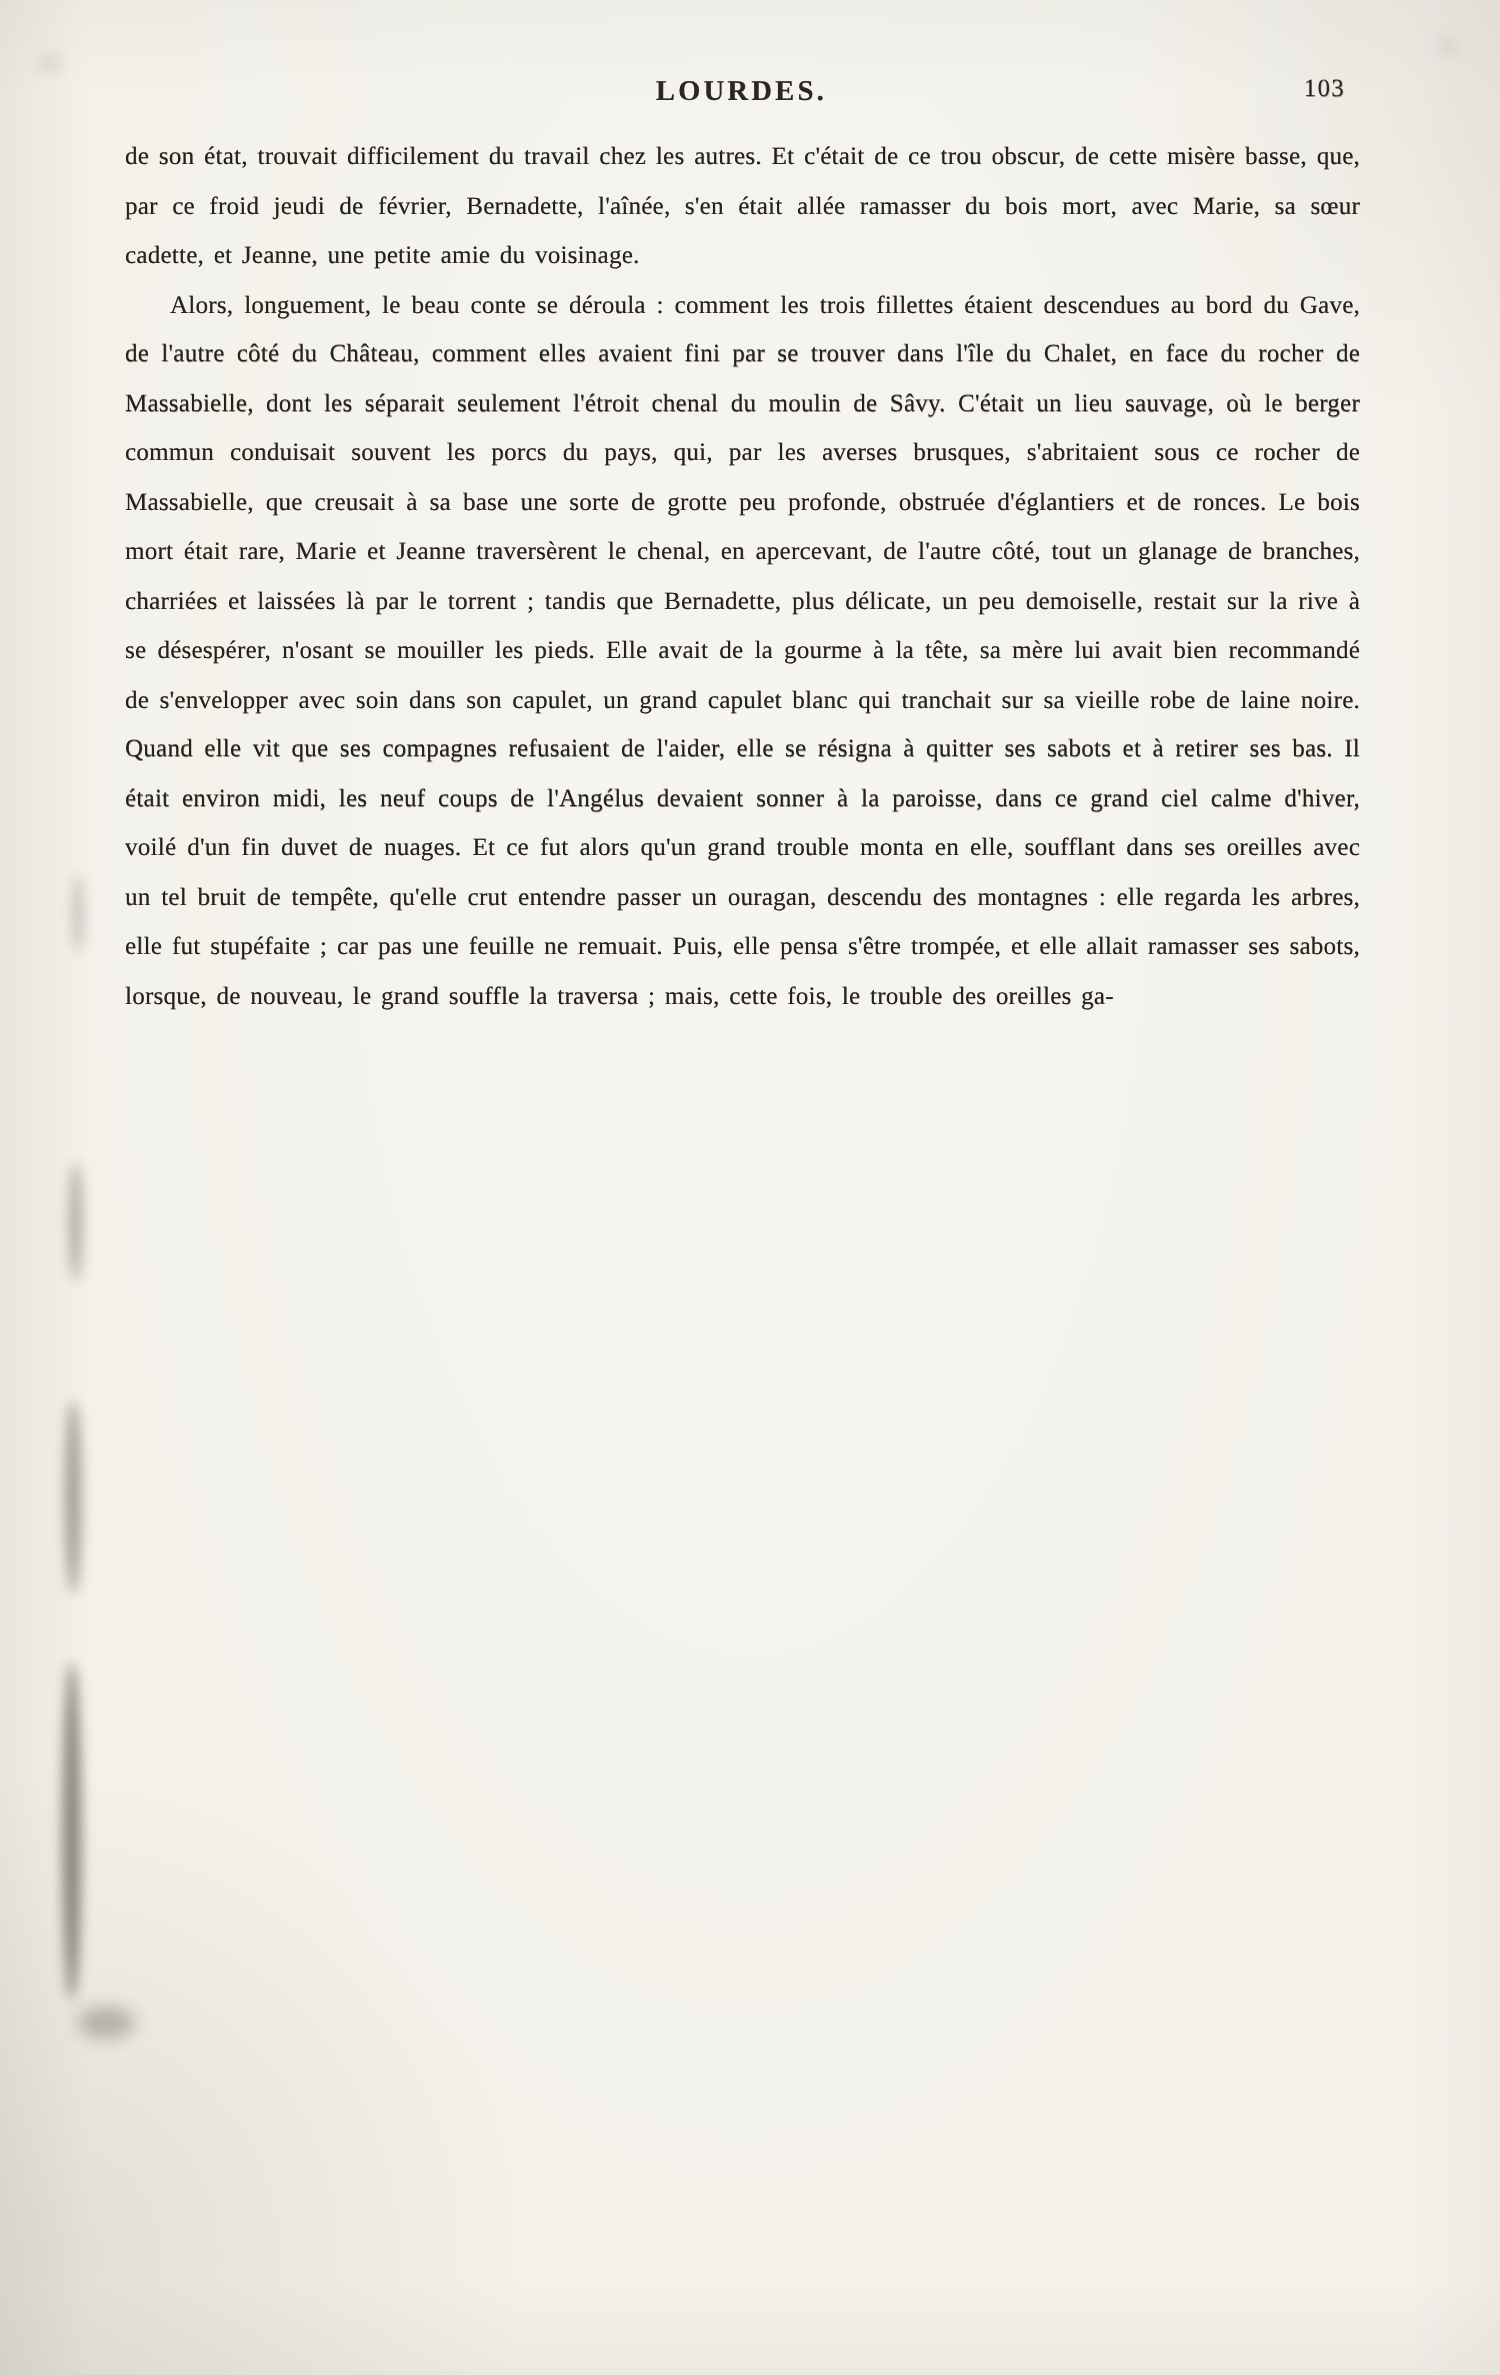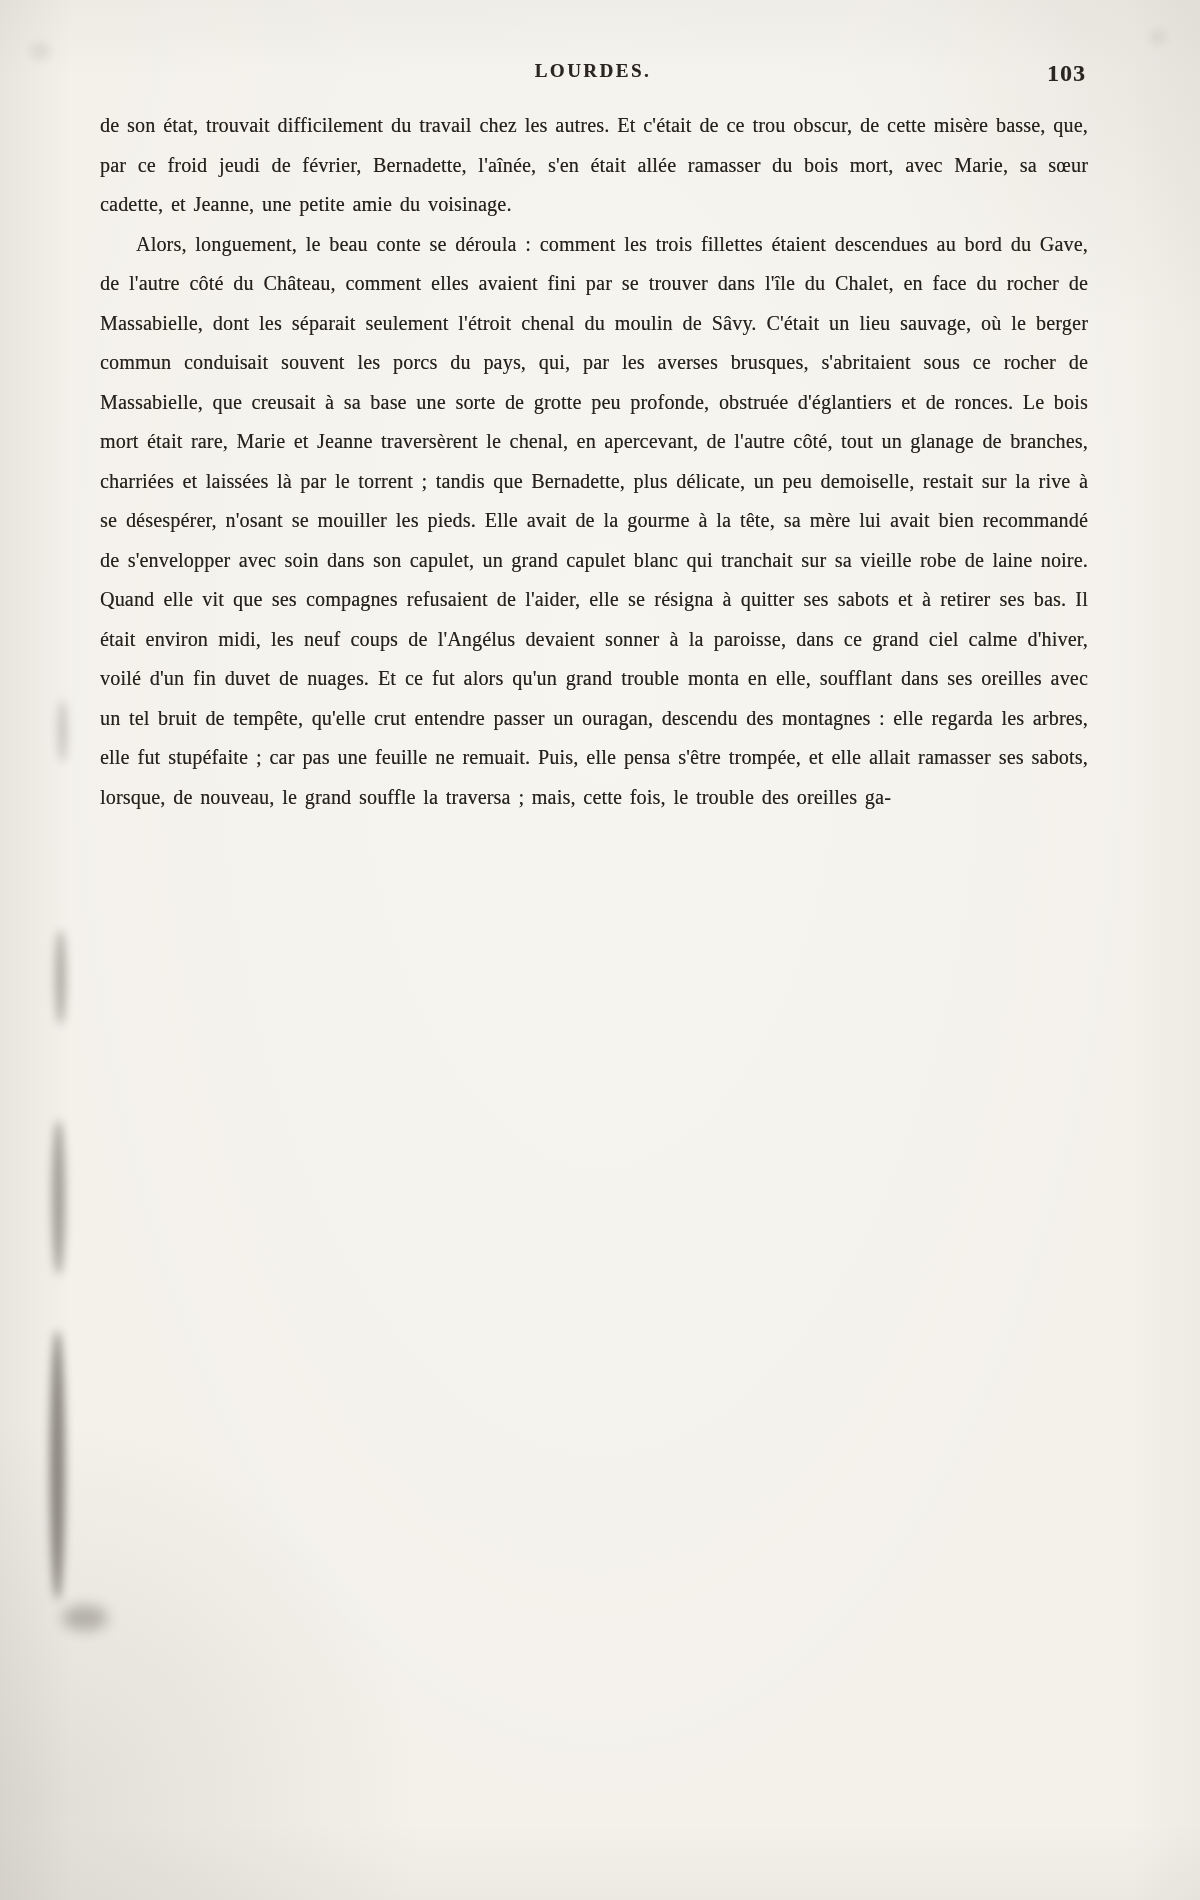--- a/index.html
+++ b/index.html
@@ -28,32 +28,32 @@
     top: 60px;
     left: 100px;
     width: 988px;
     height: 34px;
   }
   .running-title {
     position: absolute;
     left: 0;
     right: 2px;
     text-align: center;
-    font-size: 19px;
+    font-size: 23px;
     font-weight: bold;
     letter-spacing: 2.5px;
     color: #2b261f;
     text-shadow: 0.3px 0.3px 0 rgba(43,38,31,0.45);
   }
   .page-number {
     position: absolute;
-    right: 2px;
+    right: 12px;
     top: 0;
-    font-size: 24px;
-    font-weight: bold;
+    font-size: 20px;
+    font-weight: normal;
     letter-spacing: 1px;
     color: #2b261f;
     text-shadow: 0.3px 0.3px 0 rgba(43,38,31,0.45);
   }
   .text-block {
     position: absolute;
     top: 106px;
     left: 100px;
     width: 988px;
   }

